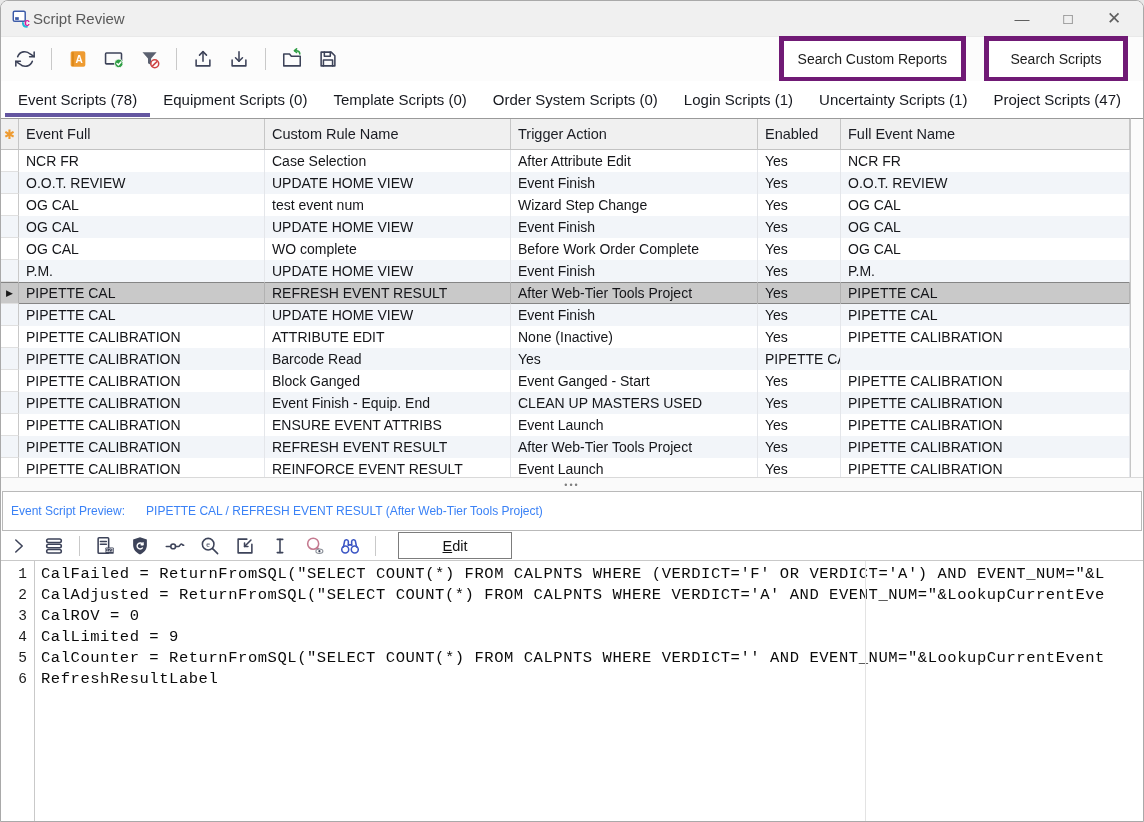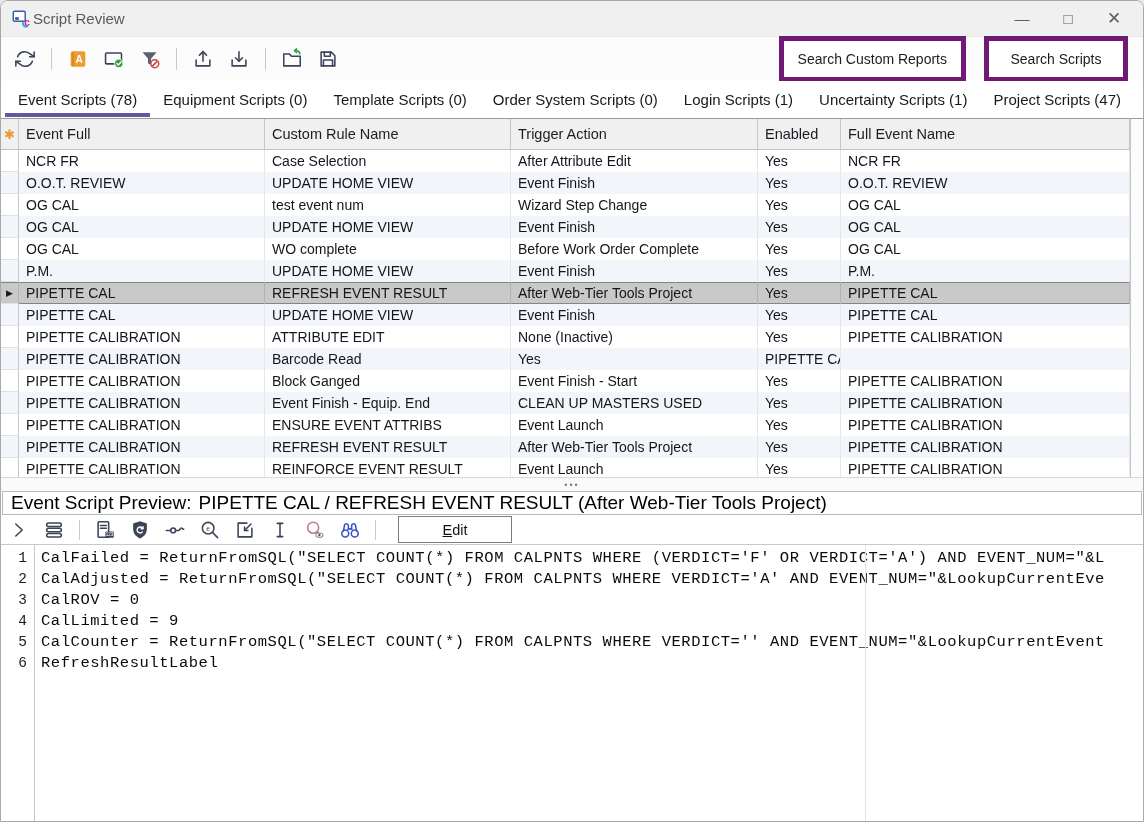--- a/index.html
+++ b/index.html
@@ -58,24 +58,24 @@
   .trow.selected { background:#c9c9c9;
                    box-shadow: inset 0 1px 0 #858585, inset 0 -1px 0 #858585; }
   .trow.selected > div { border-right-color:#b2b2b2; }
 
   
   .splitter { height:14px; background:#fafafa; border-top:1px solid #d9d9d9;
               display:flex; align-items:center; justify-content:center; flex:0 0 auto; }
   .splitter-dots { font-size:9px; letter-spacing:2px; color:#7f7f7f; line-height:6px; }
 
   
-  .preview-bar { height:24px; border:1px solid #b9b9b9; margin:0 1px; background:#fff;
-                 display:flex; align-items:center; padding-left:8px; font-size:19px;
-                 color:#000000; flex:0 0 auto; white-space:nowrap; }
-  .preview-bar .val { margin-left:7px; }
+  .preview-bar { height:40px; border:1px solid #b9b9b9; margin:0 1px; background:#fff;
+                 display:flex; align-items:center; padding-left:8px; font-size:12px;
+                 color:#3b82f6; flex:0 0 auto; white-space:nowrap; }
+  .preview-bar .val { margin-left:21px; }
 
   
   .toolbar2 { height:29px; background:#fff; display:flex; align-items:center;
               padding-left:6px; gap:11px; flex:0 0 auto; }
   .toolbar2 .tb-sep { height:20px; }
   .edit-button { margin-left:9px; min-width:114px; height:27px; border:1px solid #7c7c7c;
                  background:#fff; font-size:14.5px; color:#111; display:flex;
                  align-items:center; justify-content:center; }
   .edit-button .accel { text-decoration:underline; }
 
@@ -278,21 +278,21 @@
       <div class="ind"></div>
       <div>PIPETTE CALIBRATION</div>
       <div>Barcode Read</div>
       <div>Yes</div>
       <div>PIPETTE CALIBRATION</div>
     </div>
           <div class="trow">
       <div class="ind"></div>
       <div>PIPETTE CALIBRATION</div>
       <div>Block Ganged</div>
-      <div>Event Finish - Start</div>
+      <div>Event Ganged - Start</div>
       <div>Yes</div>
       <div>PIPETTE CALIBRATION</div>
     </div>
           <div class="trow">
       <div class="ind"></div>
       <div>PIPETTE CALIBRATION</div>
       <div>Event Finish - Equip. End</div>
       <div>CLEAN UP MASTERS USED</div>
       <div>Yes</div>
       <div>PIPETTE CALIBRATION</div>

